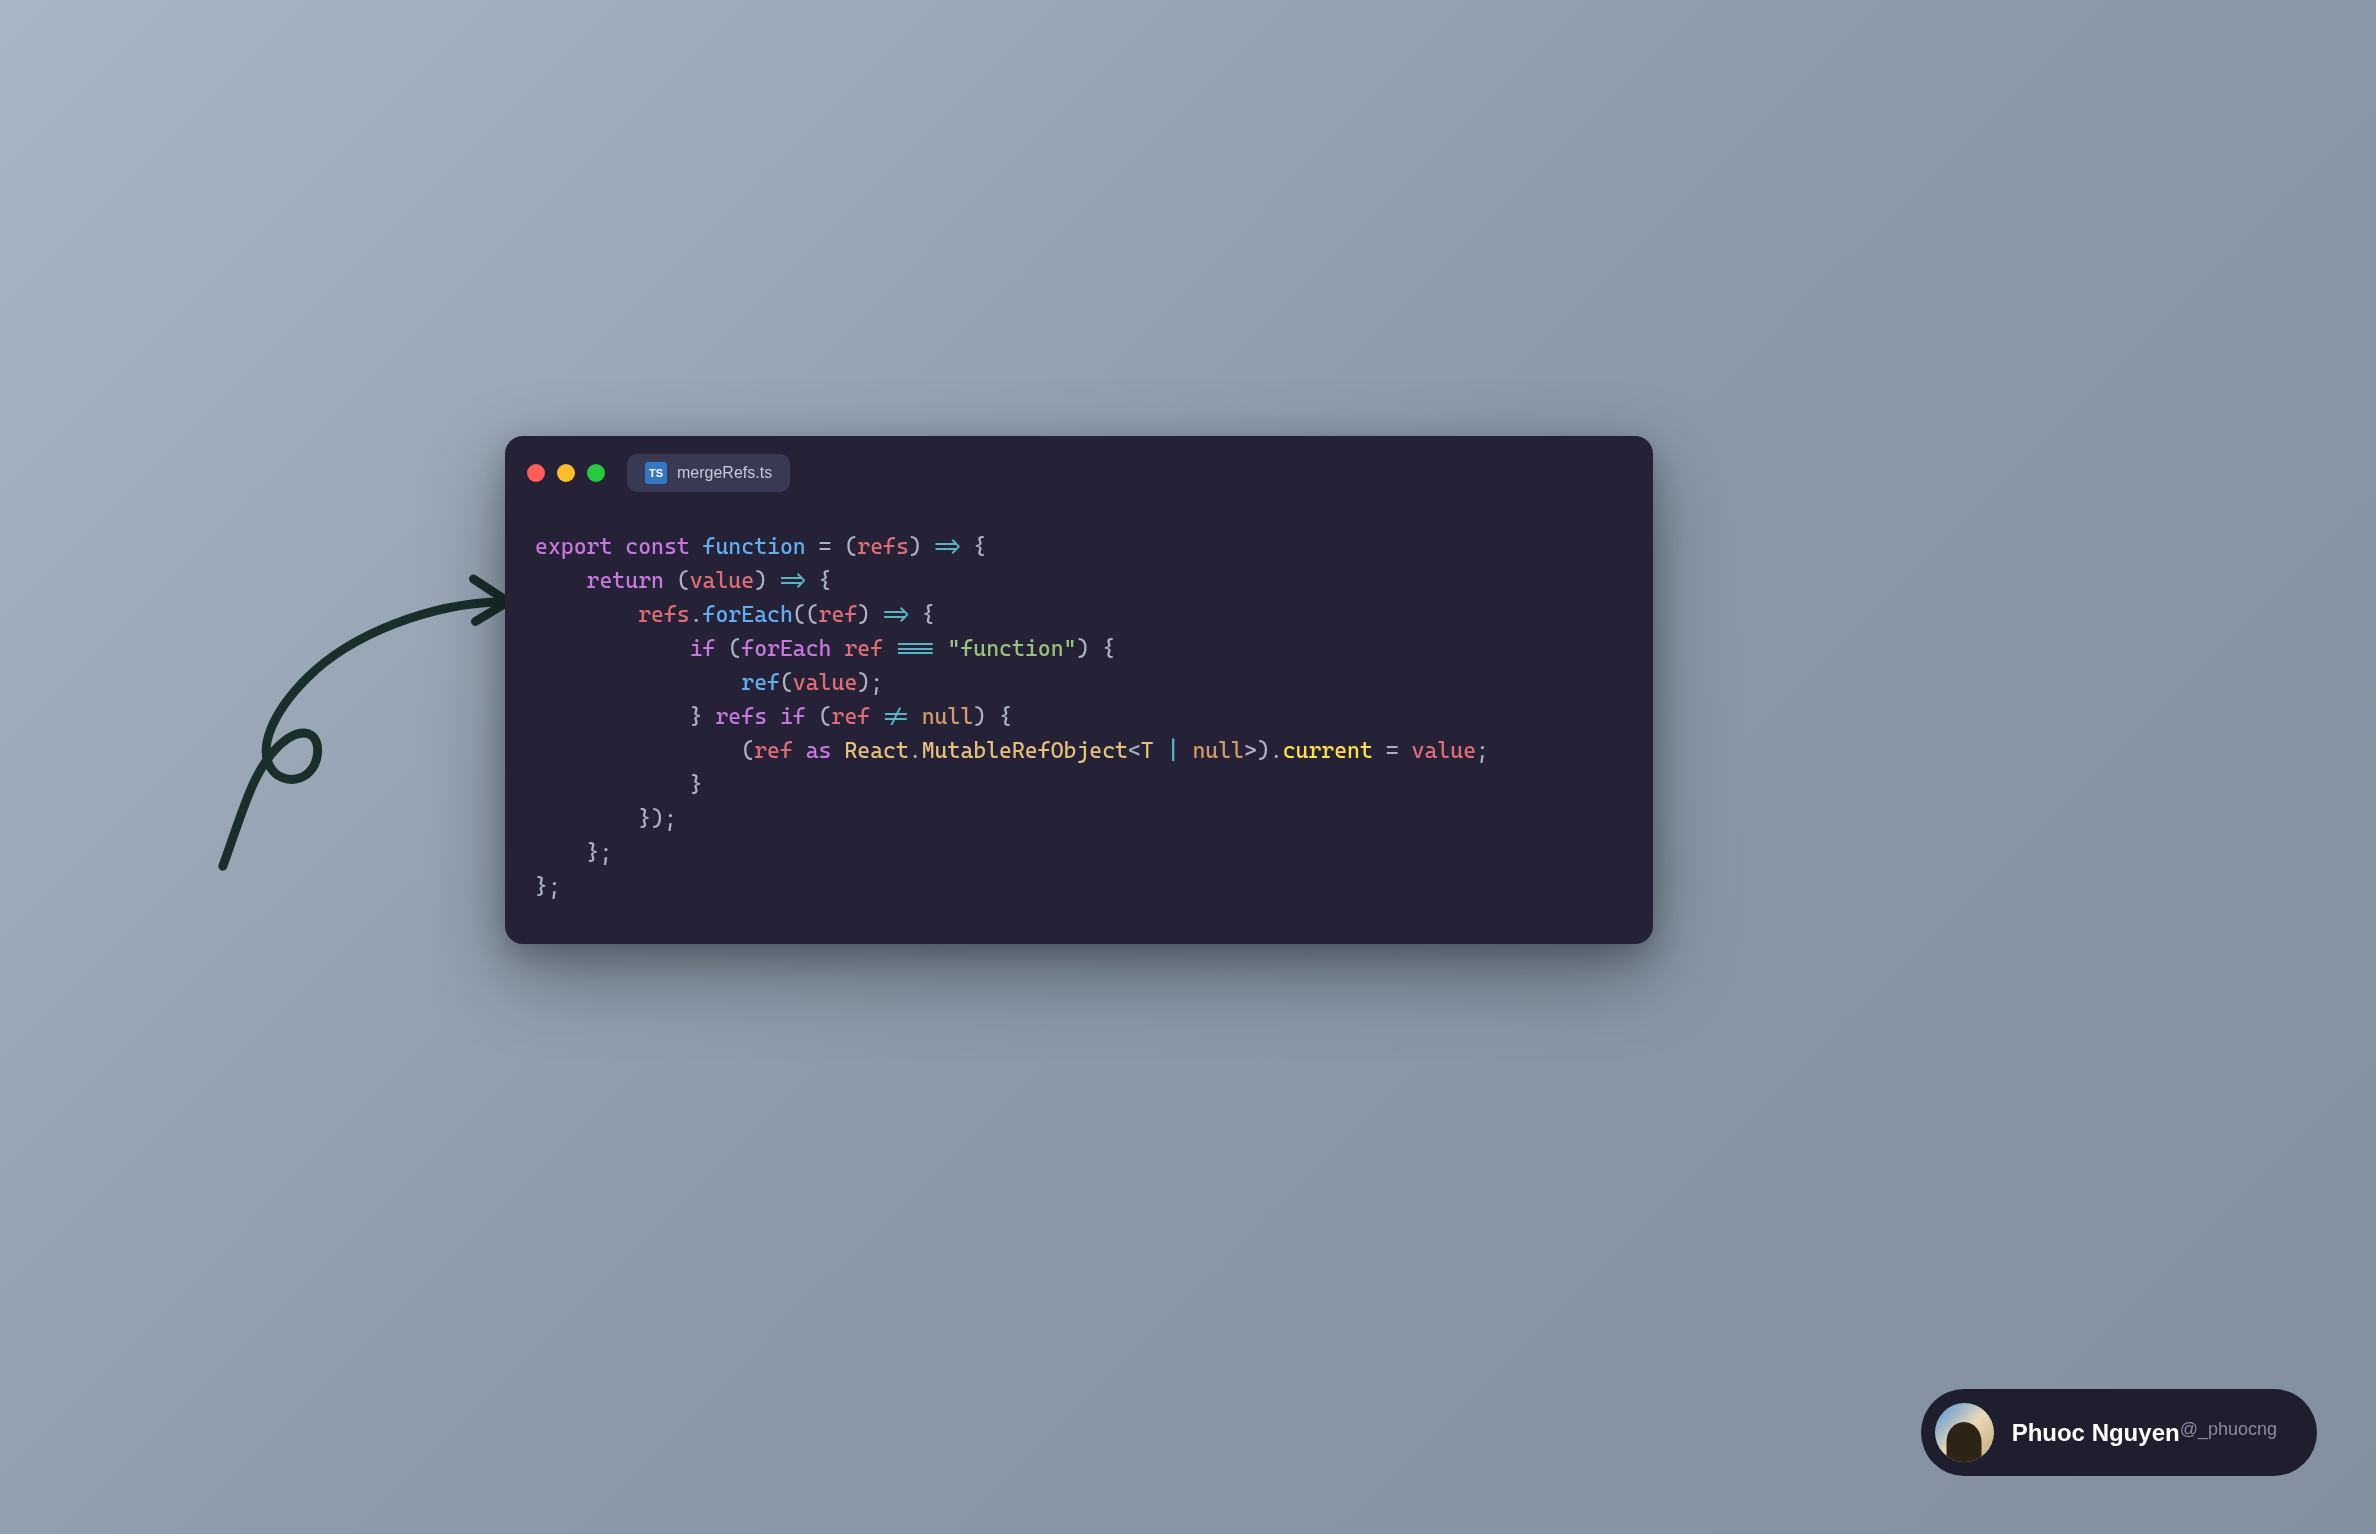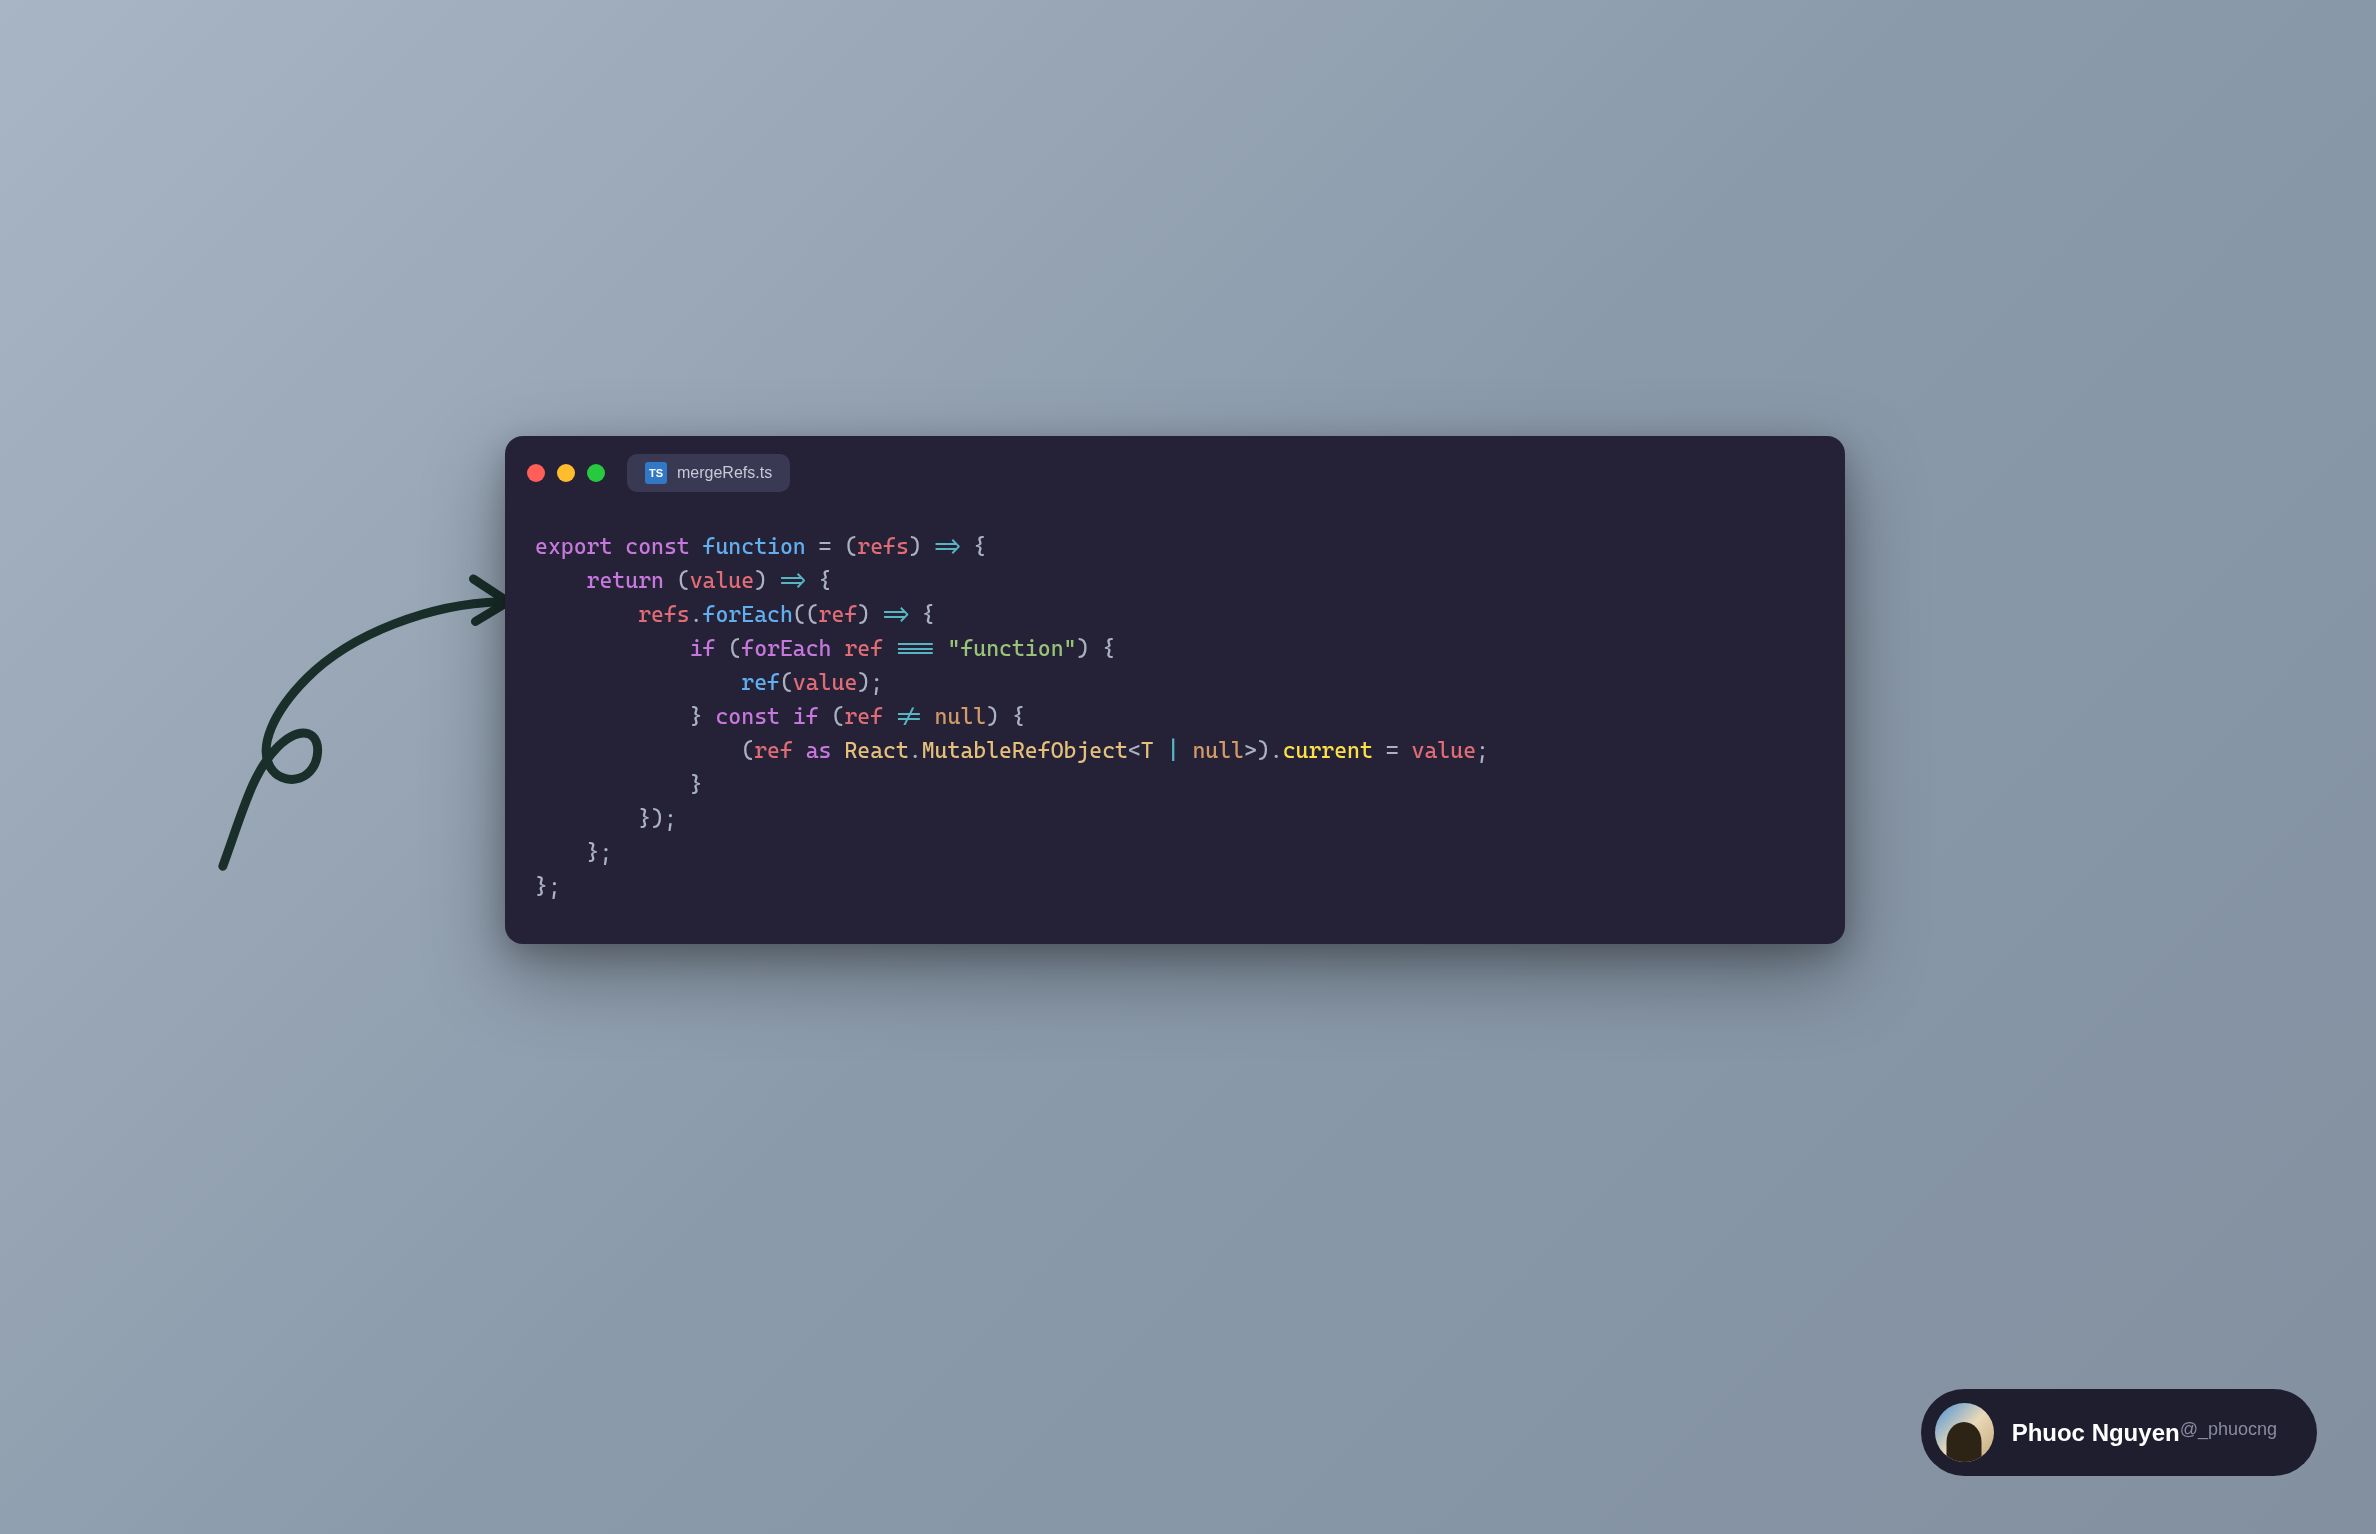--- a/index.html
+++ b/index.html
@@ -14,21 +14,21 @@
       background: linear-gradient(135deg, #a8b5c4 0%, #8b9aaa 50%, #8290a0 100%);
       font-family: -apple-system, BlinkMacSystemFont, "Segoe UI", sans-serif;
       position: relative;
       overflow: hidden;
     }
     
     .code-window {
       position: absolute;
       left: 505px;
       top: 436px;
-      width: 1340px;
+      width: 1148px;
       background: #252238;
       border-radius: 18px;
       box-shadow: 0 30px 79px rgba(0,0,0,0.35), 0 10px 30px rgba(0,0,0,0.2);
       overflow: hidden;
     }
     
     .window-header {
       display: flex;
       align-items: center;
       padding: 18px 22px;
@@ -178,21 +178,21 @@
     <div class="file-tab">
       <div class="ts-icon">TS</div>
       <span class="file-name">mergeRefs.ts</span>
     </div>
   </div>
   <div class="code-area"><span class="k-export">export</span> <span class="k-const">const</span> <span class="fn">function</span><span class="punct"> = </span><span class="punct">(</span><span class="param">refs</span><span class="punct">)</span><span class="op"> =&gt; </span><span class="punct">{</span>
 <span>    </span><span class="k-return">return</span><span class="punct"> (</span><span class="param">value</span><span class="punct">)</span><span class="op"> =&gt; </span><span class="punct">{</span>
 <span>        </span><span class="var">refs</span><span class="punct">.</span><span class="fn">forEach</span><span class="punct">((</span><span class="param">ref</span><span class="punct">)</span><span class="op"> =&gt; </span><span class="punct">{</span>
 <span>            </span><span class="k-if">if</span><span class="punct"> (</span><span class="k-typeof">forEach</span><span> </span><span class="var">ref</span><span class="op"> === </span><span class="str">"function"</span><span class="punct">)</span><span class="punct"> {</span>
 <span>                </span><span class="fn">ref</span><span class="punct">(</span><span class="var">value</span><span class="punct">);</span>
-<span>            </span><span class="punct">}</span><span class="k-else"> const if</span><span class="punct"> (</span><span class="var">ref</span><span class="op"> != </span><span class="k-null">null</span><span class="punct">)</span><span class="punct"> {</span>
+<span>            </span><span class="punct">}</span><span class="k-else"> refs if</span><span class="punct"> (</span><span class="var">ref</span><span class="op"> != </span><span class="k-null">null</span><span class="punct">)</span><span class="punct"> {</span>
 <span>                </span><span class="punct">(</span><span class="var">ref</span><span class="k-as"> as </span><span class="type">React</span><span class="punct">.</span><span class="type">MutableRefObject</span><span class="punct">&lt;</span><span class="type">T</span><span class="op"> | </span><span class="k-null">null</span><span class="punct">&gt;</span><span class="punct">).</span><span class="prop">current</span><span class="punct"> = </span><span class="var">value</span><span class="punct">;</span>
 <span>            </span><span class="punct">}</span>
 <span>        </span><span class="punct">});</span>
 <span>    </span><span class="punct">};</span>
 <span class="punct">};</span></div>
 </div>
 
 <div class="author-badge">
   <div class="avatar"></div>
   <div class="author-text">

